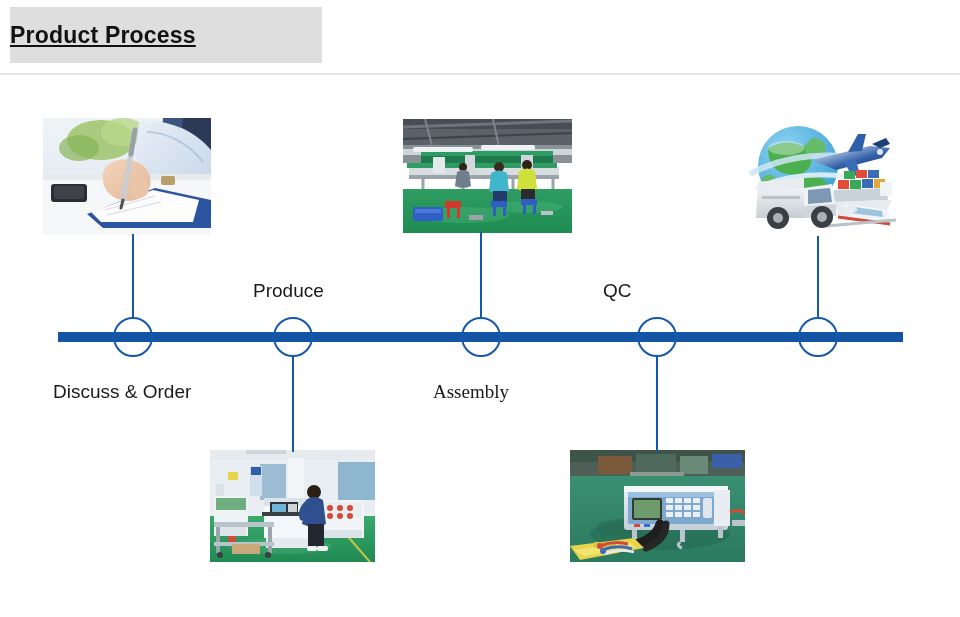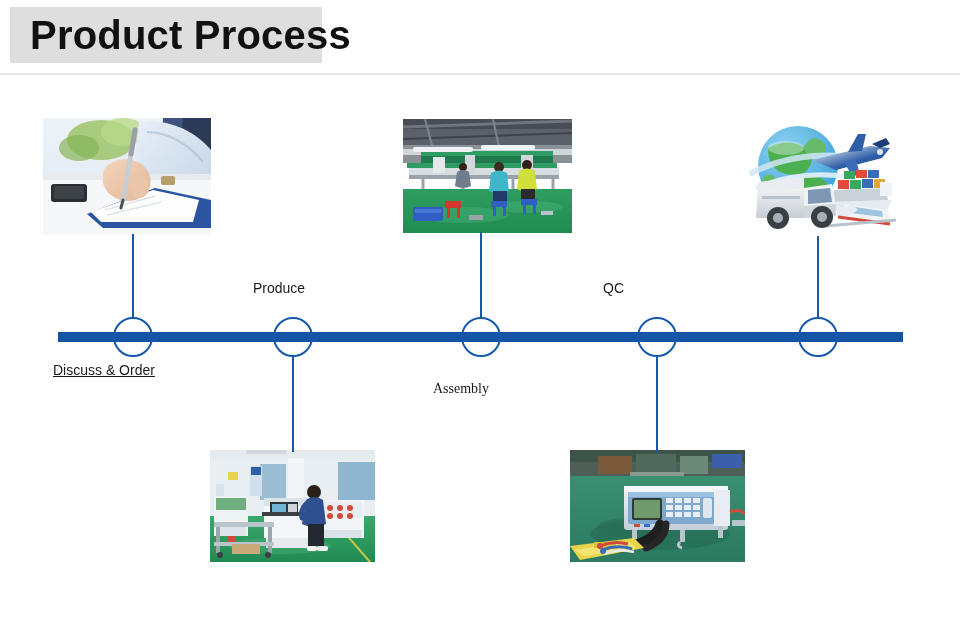--- a/index.html
+++ b/index.html
@@ -25,27 +25,28 @@
     position: absolute;
     left: 10px;
     top: 7px;
     width: 312px;
     height: 56px;
     background: #dedede;
     display: flex;
     align-items: center;
   }
   .title-text {
-    font-size: 40px;
+    font-size: 23px;
     font-weight: bold;
     color: #111111;
     letter-spacing: 0.2px;
-    padding-left: 20px;
+    padding-left: 0;
     line-height: 1;
     white-space: nowrap;
+    text-decoration: underline;
   }
   .header-rule {
     position: absolute;
     left: 0;
     top: 73px;
     width: 960px;
     height: 2px;
     background: #e6e6e6;
   }
 
@@ -69,21 +70,21 @@
   }
   .connector {
     position: absolute;
     width: 2px;
     background: #1559ad;
   }
 
   
   .node-label {
     position: absolute;
-    font-size: 14px;
+    font-size: 19px;
     color: #1a1a1a;
     white-space: nowrap;
     line-height: 1;
   }
 
   
   .photo {
     position: absolute;
     overflow: hidden;
     background: #ffffff;
@@ -456,21 +457,21 @@
   <div class="connector" style="left:480px; top:232px; height:86px;"></div>
   <div class="connector" style="left:656px; top:356px; height:96px;"></div>
   <div class="connector" style="left:817px; top:236px; height:82px;"></div>
 
   <div class="node" style="left:113px; top:317px;"></div>
   <div class="node" style="left:273px; top:317px;"></div>
   <div class="node" style="left:461px; top:317px;"></div>
   <div class="node" style="left:637px; top:317px;"></div>
   <div class="node" style="left:798px; top:317px;"></div>
 
-  <div class="node-label" style="left:53px; top:363px;text-decoration:underline;">Discuss &amp; Order</div>
+  <div class="node-label" style="left:53px; top:382px;">Discuss &amp; Order</div>
 
   <div class="node-label" style="left:253px; top:281px;">Produce</div>
 
   <div class="node-label" style="left:433px; top:382px;font-family:Liberation Serif, serif;">Assembly</div>
 
   <div class="node-label" style="left:603px; top:281px;">QC</div>
 
 
 </div>
 

